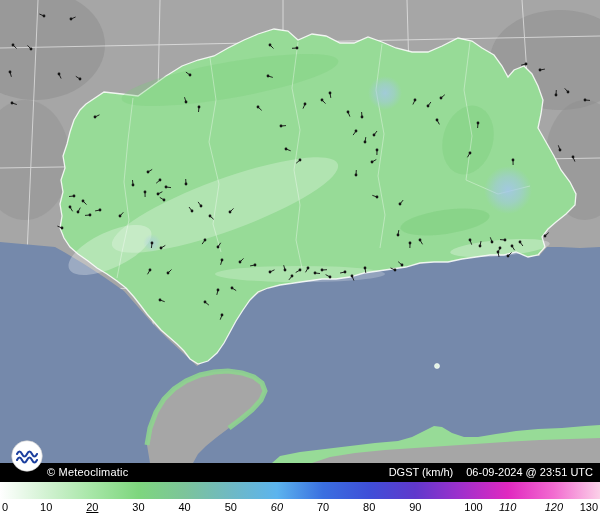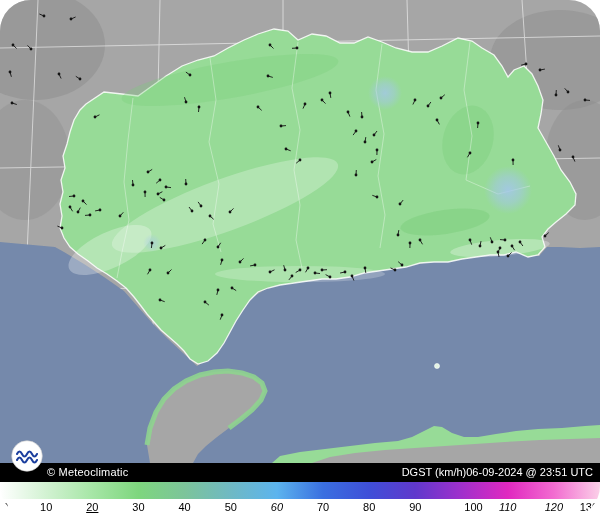--- a/index.html
+++ b/index.html
@@ -1,31 +1,30 @@
 <!DOCTYPE html>
 <html style="--land-green: #97db97; --outside-gray: #a6a6a6; --sea-blue: #7589ab; --footer-bg: #000000; --footer-text: #ffffff; --marker: #141414; --region-border: #ffffff; --logo-wave: #1c3f9e;"><head>
 <meta charset="utf-8">
 <style>
   * { margin:0; padding:0; box-sizing:border-box; }
   body { font-family:"Liberation Sans", sans-serif; background:#ffffff; }
   .screen {
     position:relative; width:600px; height:517px; overflow:hidden;
     background:#ffffff;
-    border-radius:31px;
   }
   .map-svg { position:absolute; top:0; left:0; display:block; }
   .footer-bar {
     position:absolute; top:463px; left:0; width:600px; height:18px;
     background:var(--footer-bg,#000);
     color:var(--footer-text,#fff);
     display:flex; align-items:center;
     font-size:11px; line-height:18px;
   }
   .copyright { margin-left:47px; letter-spacing:.2px; }
-  .product-group { margin-left:auto; margin-right:7px; display:flex; }
+  .product-group { margin-left:auto; margin-right:7px; display:flex; gap:13px; }
   .logo-badge {
     position:absolute; left:11px; top:440px; width:32px; height:32px; z-index:6;
   }
   .scale-bar {
     position:absolute; top:481px; left:0; width:600px; height:18px;
     border-top:1px solid #000;
   }
   .scale-labels {
     position:absolute; top:499px; left:0; width:600px; height:18px;
     background:#ffffff; color:#000; font-size:11px;

